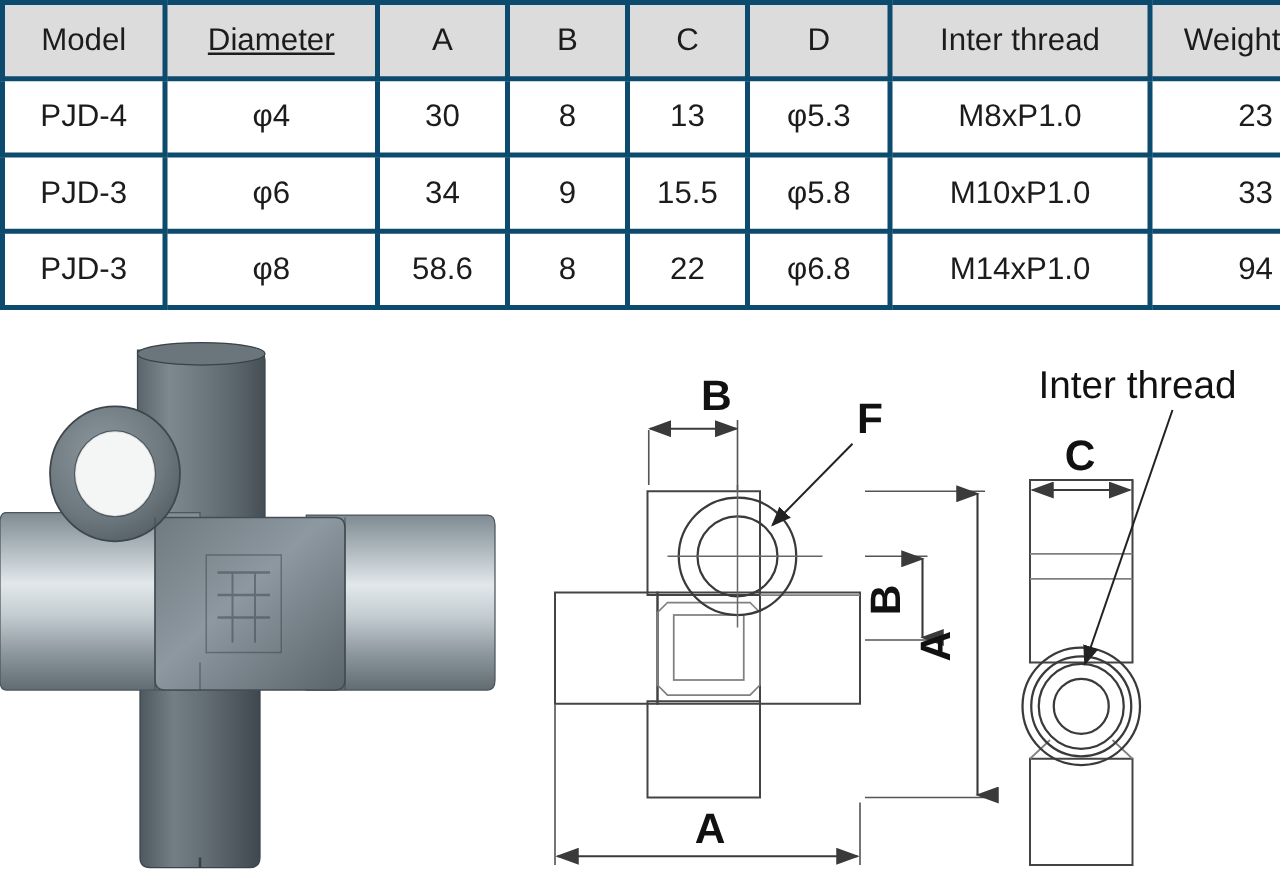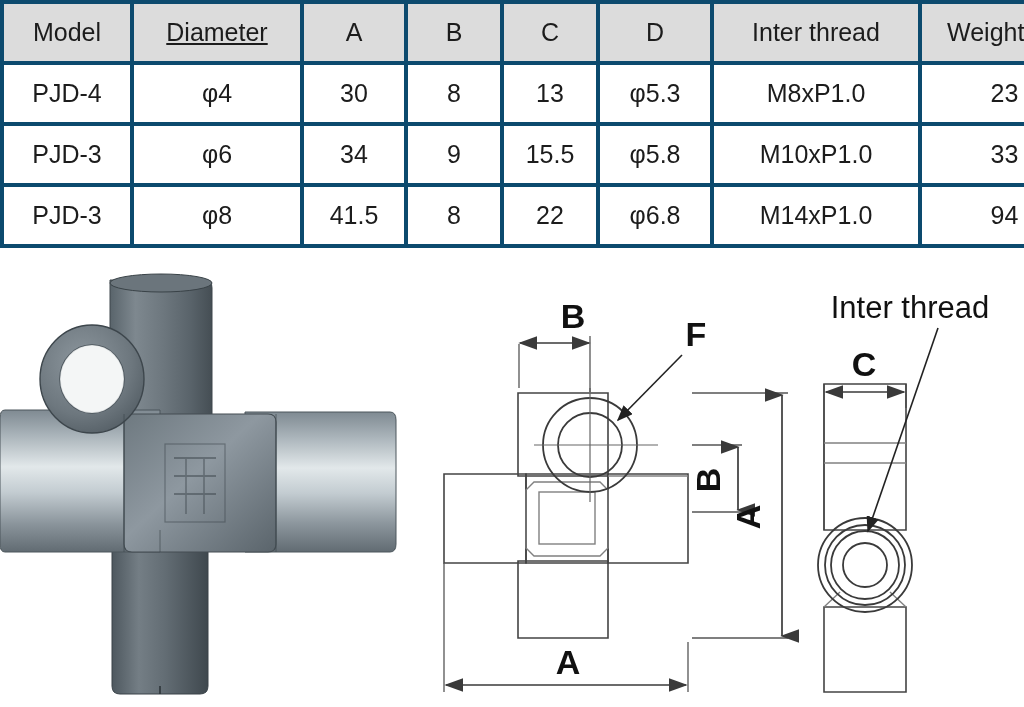--- a/index.html
+++ b/index.html
@@ -176,21 +176,21 @@
       <td>34</td>
       <td>9</td>
       <td>15.5</td>
       <td>φ5.8</td>
       <td>M10xP1.0</td>
       <td>33</td>
     </tr>
     <tr>
       <td>PJD-3</td>
       <td>φ8</td>
-      <td>41.5</td>
+      <td>58.6</td>
       <td>8</td>
       <td>22</td>
       <td>φ6.8</td>
       <td>M14xP1.0</td>
       <td>94</td>
     </tr>
   </tbody>
 </table>
 
 <div class="figures">

